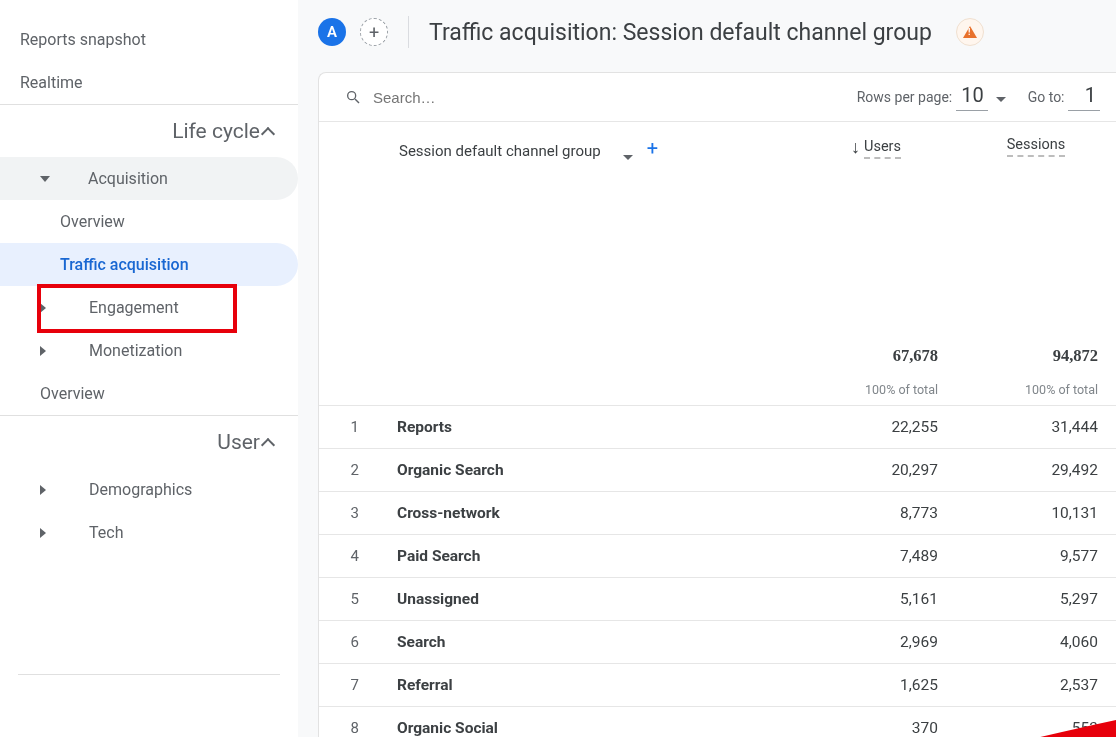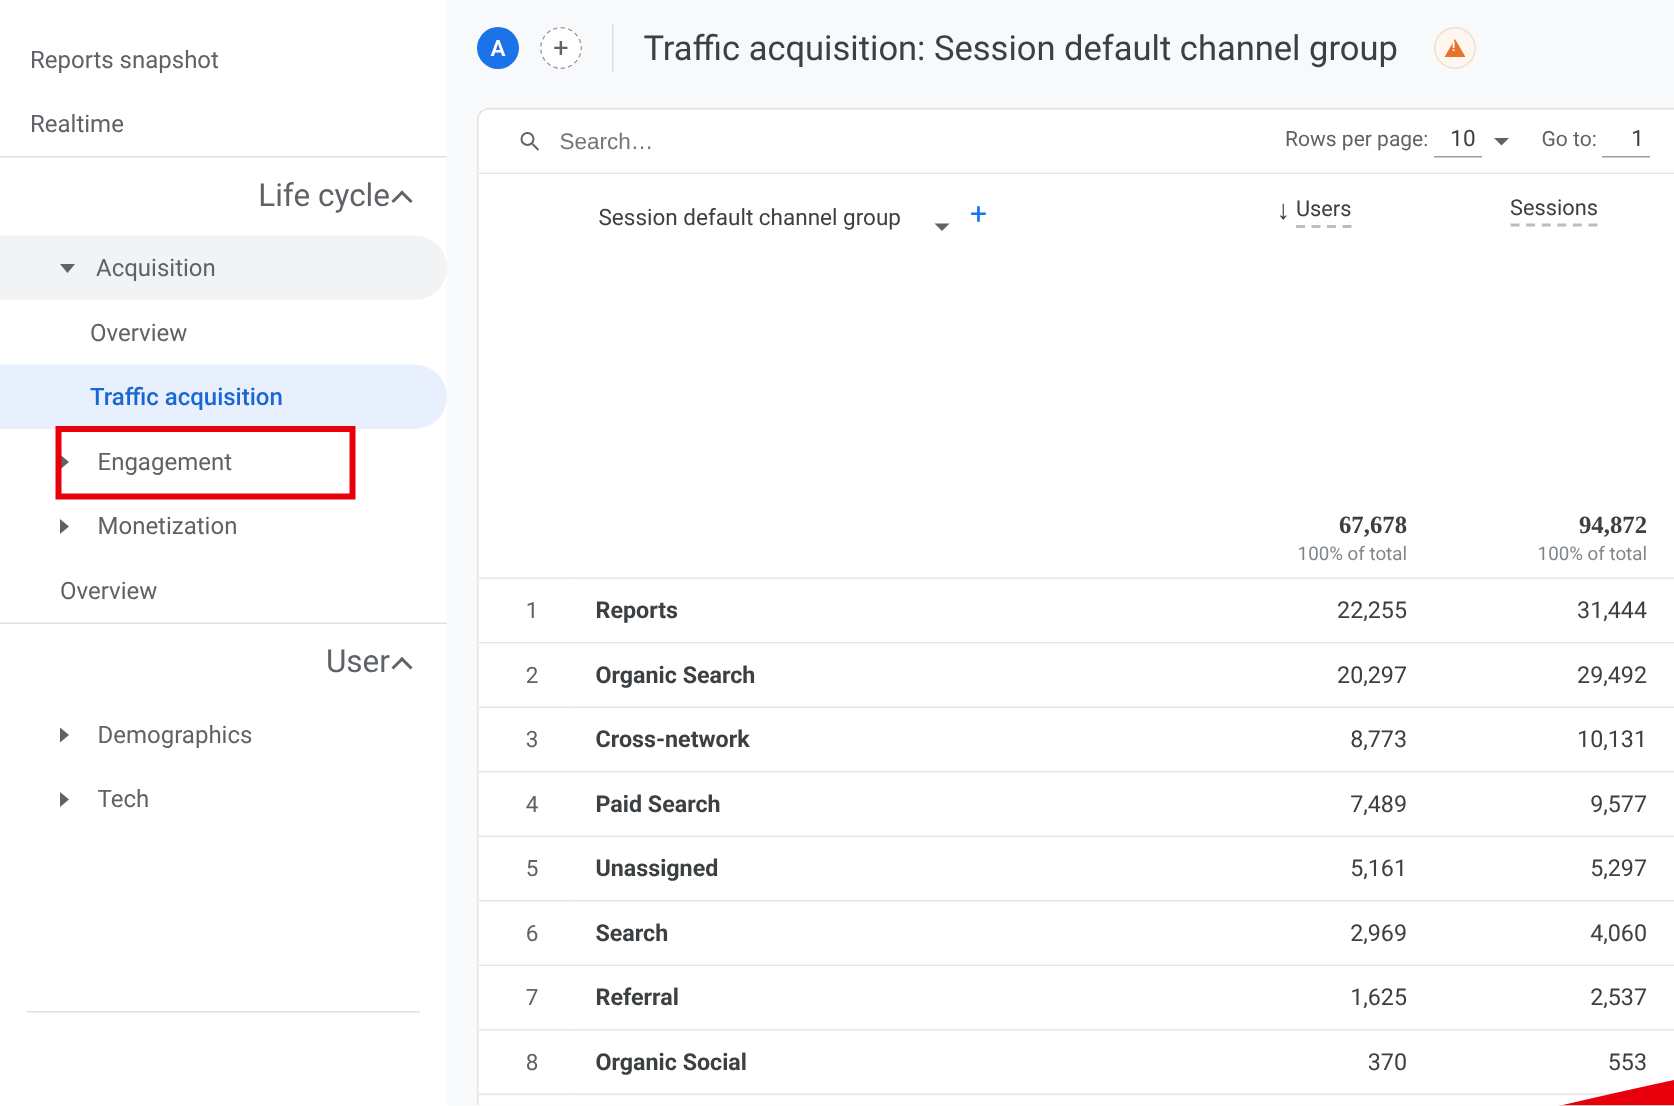--- a/index.html
+++ b/index.html
@@ -9,21 +9,21 @@
 
   
   .sidebar { width: 298px; flex: 0 0 298px; background: #fff; padding-top: 18px; }
   .side-item { display:flex; align-items:center; font-size:16px; color:#5f6368; padding: 12px 18px 12px 20px; cursor:pointer; border-radius: 0 22px 22px 0; }
   .side-top { font-weight:400; }
   .side-section-heading { display:flex; align-items:center; justify-content:flex-end; font-size:21px; color:#5f6368; padding:14px 24px 14px 30px; border-top:1px solid #e0e0e0; cursor:pointer; }
   .caret { display:inline-flex; width:0; height:0; border-left:5px solid transparent; border-right:5px solid transparent; border-top:6px solid #5f6368; margin-right:14px; }
   .caret.right { border-top:5px solid transparent; border-bottom:5px solid transparent; border-left:6px solid #5f6368; margin-right:14px; }
   .chevron-up { width:14px; height:14px; position:relative; }
   .chevron-up::before { content:""; position:absolute; left:3px; top:5px; width:8px; height:8px; border-left:2px solid #5f6368; border-top:2px solid #5f6368; transform:rotate(45deg); }
-  .pad-2 { padding-left: 40px; }
+  .pad-2 { padding-left: 40px; gap: 24px; }
   .pad-3 { padding-left: 60px; }
   .active-primary { background:#e8f0fe; color:#1967d2; font-weight:500; }
   .active-group { background:#f1f3f4; font-weight:400; }
   .highlight-box { position:absolute; border:4px solid #e7000b; pointer-events:none; }
   .hb-traffic { left:37px; top:284px; width:200px; height:49px; }
 
   .divider-bottom { border-top:1px solid #e0e0e0; margin:0 18px 0 18px; }
 
   
   .main { flex:1; position:relative; background:#f8f9fa; }
@@ -36,42 +36,42 @@
   .warn-badge { margin-left:10px; display:inline-flex; align-items:center; justify-content:center; width:28px; height:28px; border-radius:50%; background:#fff6ee; border:1px solid #f0e0d0;}
   .warn-tri { width:0; height:0; border-left:7px solid transparent; border-right:7px solid transparent; border-bottom:12px solid #e8712c; position:relative;}
   .warn-tri::after{content:"!"; position:absolute; left:-2px; top:1px; font-size:9px; color:#fff; font-weight:700;}
 
   .content-card { position:absolute; left:20px; top:72px; right:0; bottom:0; background:#fff; border:1px solid #e2e2e2; border-right:none; border-bottom:none; border-radius:8px 0 0 0; overflow:hidden; }
 
   .toolbar { display:flex; align-items:center; padding:10px 16px 10px 26px; gap:12px; color:#5f6368; font-size:14px; }
   .search-icon { width:16px; height:16px; }
   .search-input { border:none; outline:none; font-size:15px; flex:1; min-width:120px; color:#3c4043; background:transparent;}
   .tool-right { margin-left:auto; display:flex; align-items:center; gap:22px;}
-  .underlined { display:inline-block; min-width:32px; text-align:right; border-bottom:1px solid #9aa0a6; padding:0 4px 3px; color:#3c4043; font-size:15px;}
+  .underlined { display:inline-block; min-width:32px; text-align:right; border-bottom:1px solid #9aa0a6; padding:0 4px 3px; color:#3c4043; font-size:20px;}
   .mini-arrow { width:0; height:0; border-left:5px solid transparent; border-right:5px solid transparent; border-top:5px solid #5f6368; display:inline-block; margin-left:8px;}
 
   table.data { width:100%; border-collapse:collapse; table-layout:fixed; }
   table.data col.idx { width:60px;} 
   table.data col.dim { } 
   table.data col.metric { width:160px;}
   table.data th, table.data td { border-top:1px solid #e6e6e6; }
   tr.secondary-header td, tr.secondary-header th { border-top:none; }
   th { font-weight:400; font-size:14.5px; text-align:center; padding:14px 18px; color:#3c4043; vertical-align:top;}
   th.dim-head { text-align:left; padding-left:80px; }
   th.metric-head .sort-label { border-bottom:2px dashed #bdbdbd; padding-bottom:2px; }
   th .down-arrow{ font-size:18px; vertical-align:-2px; margin-right:4px; color:#3c4043;}
   .dim-ctrl { display:flex; align-items:flex-end; gap:14px; font-size:15px; color:#3c4043;}
   .dim-plus { color:#1a73e8; font-size:20px; font-weight:400;}
   table.data td { font-size:15.5px; padding:12px 18px; text-align:right; color:#3c4043;}
   table.data td.idx { text-align:right; color:#5f6368; font-size:15px; padding-right:20px;}
   table.data td.dim { text-align:left; font-weight:700; color:#3c4043; }
 
   tr.totals-row td { border-top:none; padding-top:34px; padding-bottom:8px;}
   tr.totals-row .big { font-size:16.5px; font-weight:700;font-family:Liberation Serif, serif;}
-  tr.totals-row .small { display:block; font-size:12.5px; color:#80868b; font-weight:400; margin-top:2px;}
+  tr.totals-row .small { display:block; font-size:12.5px; color:#80868b; font-weight:400; margin-top:16px;}
   tr.head-row th { height:190px; vertical-align:top; }
   tr.head-row th.metric-head { padding-top:14px; }
 
   
   .annot-arrow { position:absolute; pointer-events:none; }
   .annot-arrow.a1 { left:546px; top:636px; width:320px; height:100px; }
 </style>
 </head>
 <body>
 

